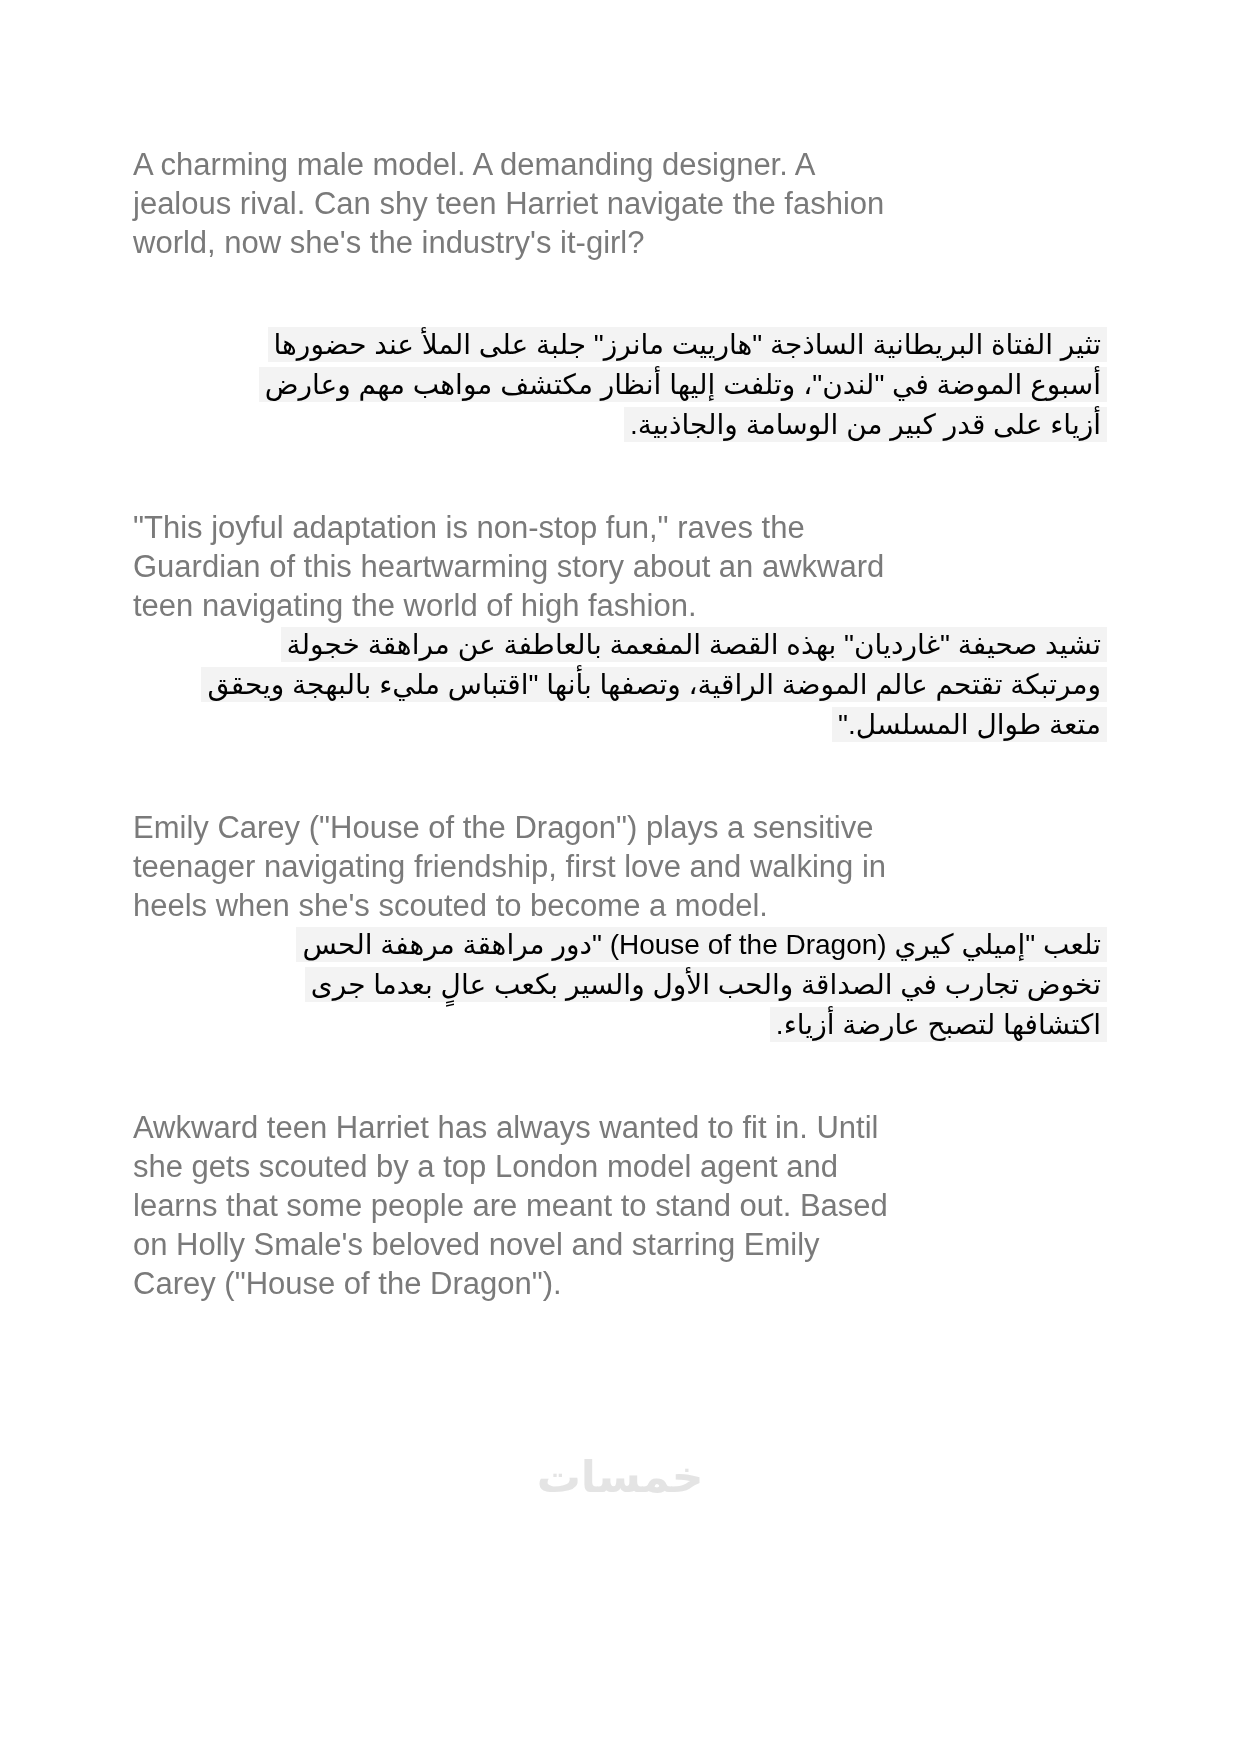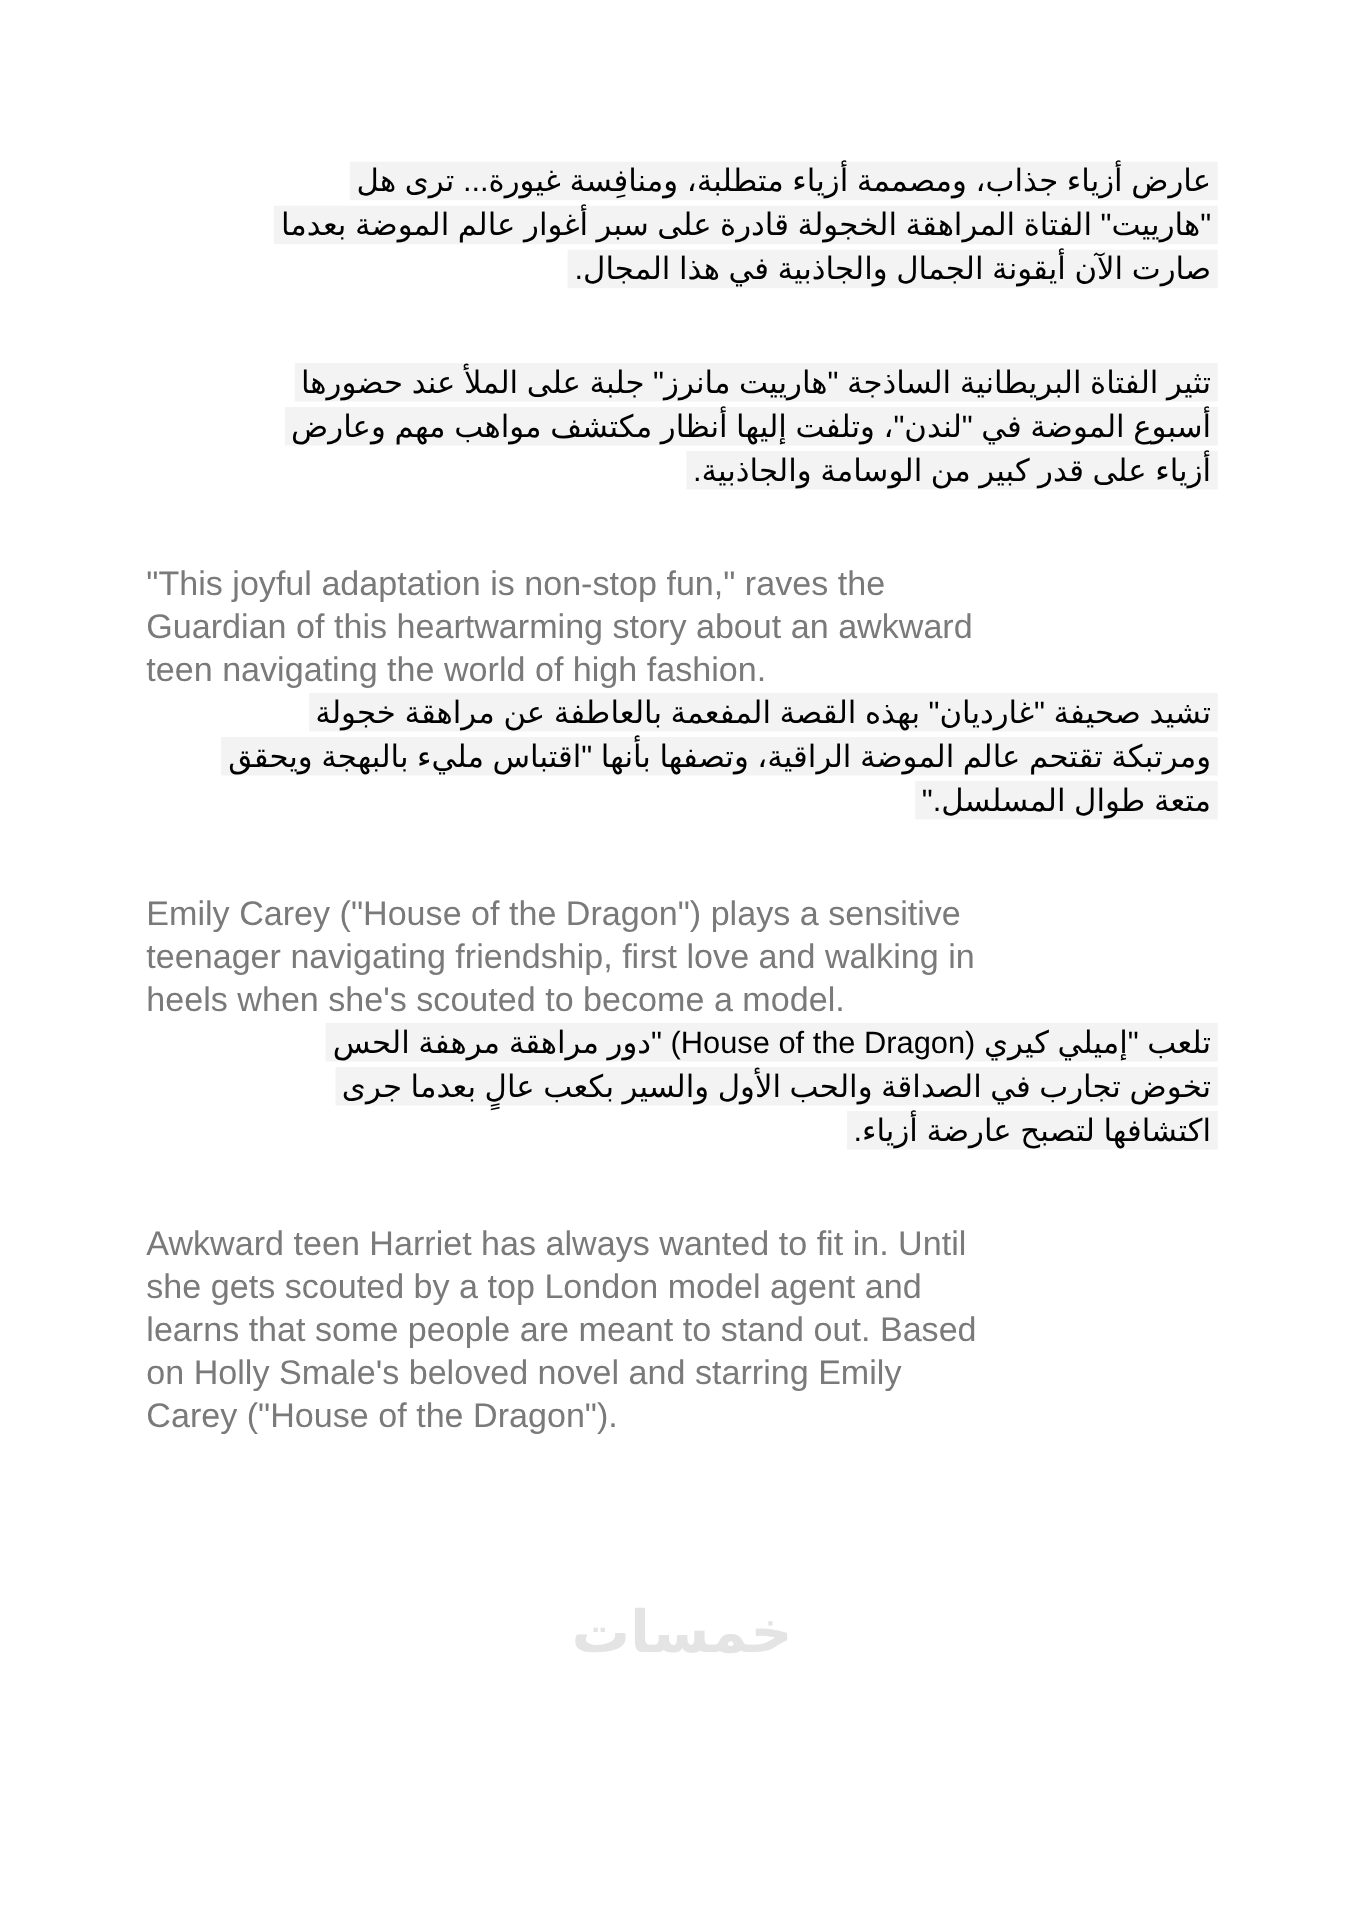--- a/index.html
+++ b/index.html
@@ -46,34 +46,34 @@
     -webkit-box-decoration-break: clone;
     box-decoration-break: clone;
   }
   .watermark {
     margin-top: 148px;
     width: 100%;
     text-align: center;
     direction: rtl;
     color: #e4e4e4;
     font-family: "DejaVu Sans", "Liberation Sans", sans-serif;
-    font-size: 53px;
+    font-size: 44px;
     font-weight: bold;
     letter-spacing: 1px;
   }
 </style>
 </head>
 <body>
 
 <div class="content">
 
   <section class="pair">
-    <p class="ar"><span class="hl">عارض أزياء جذاب، ومصممة أزياء متطلبة، ومنافِسة غيورة... ترى هل
-"هارييت" الفتاة المراهقة الخجولة قادرة على سبر أغوار عالم الموضة بعدما
-صارت الآن أيقونة الجمال والجاذبية في هذا المجال.</span></p>
+    <p class="en">A charming male model. A demanding designer. A
+jealous rival. Can shy teen Harriet navigate the fashion
+world, now she's the industry's it-girl?</p>
   </section>
 
   <section class="pair">
     <p class="ar"><span class="hl">تثير الفتاة البريطانية الساذجة "هارييت مانرز" جلبة على الملأ عند حضورها
 أسبوع الموضة في "لندن"، وتلفت إليها أنظار مكتشف مواهب مهم وعارض
 أزياء على قدر كبير من الوسامة والجاذبية.</span></p>
   </section>
 
   <section class="pair">
     <p class="en">"This joyful adaptation is non-stop fun," raves the

